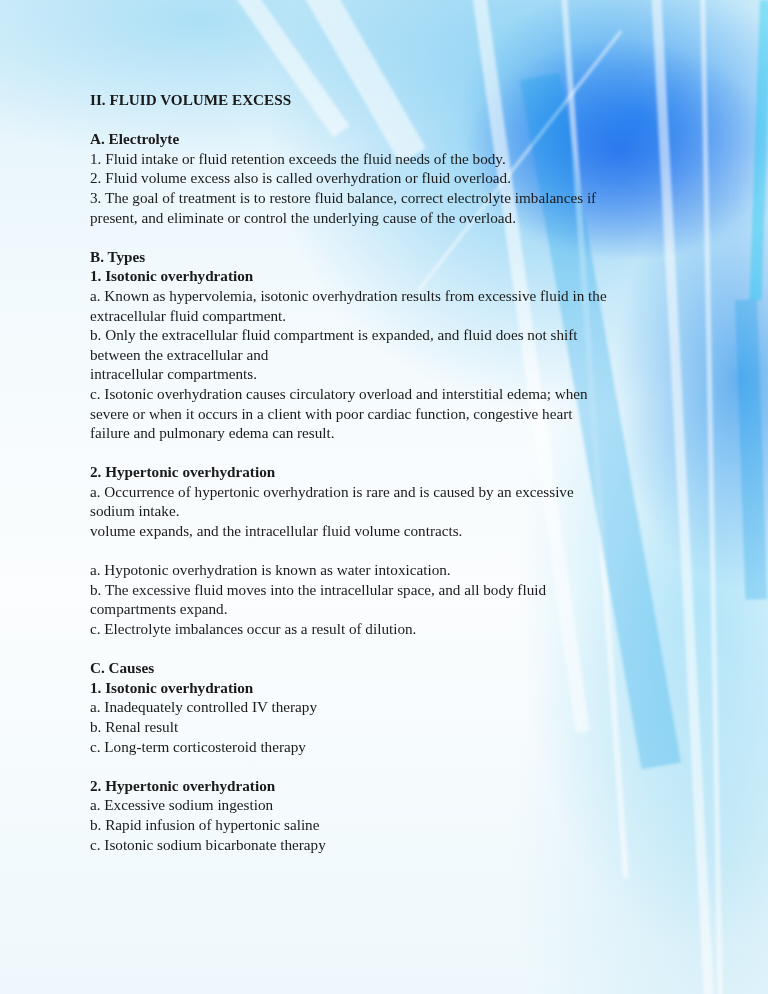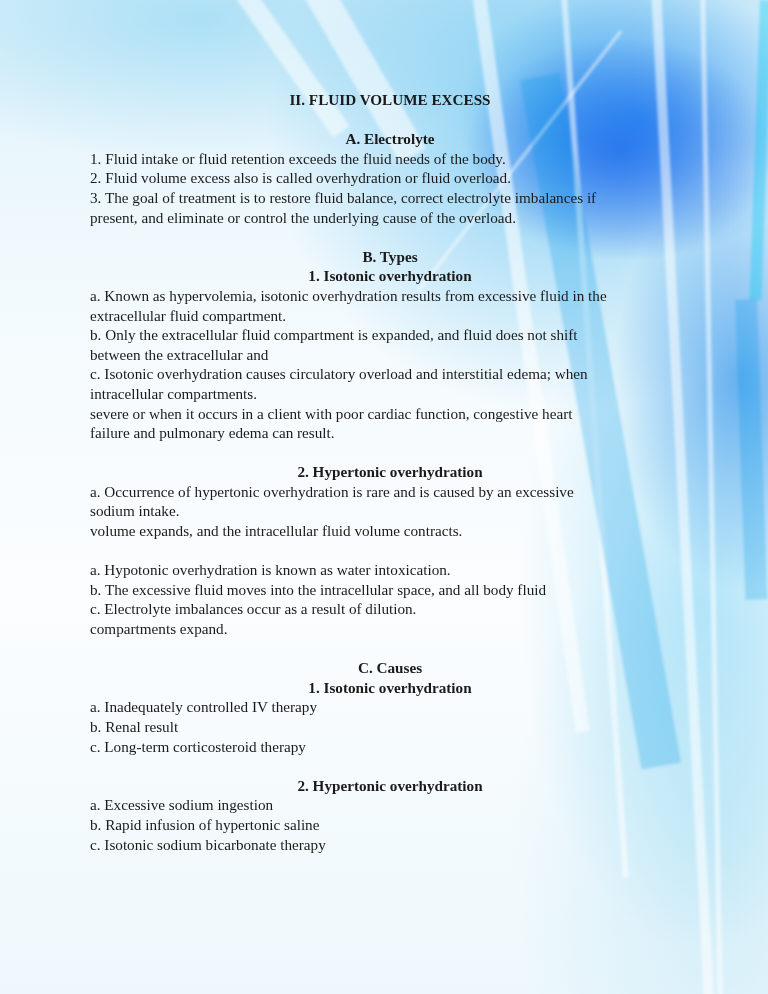--- a/index.html
+++ b/index.html
@@ -26,21 +26,21 @@
     position: absolute; background: rgba(255,255,255,0.55);
     transform-origin: top left; filter: blur(1.5px);
   }
   .streak.blue { background: rgba(0,150,230,0.25); }
   .streak.cyan { background: rgba(0,200,240,0.35); }
   .content {
     position: absolute; left: 90px; top: 90px; width: 600px; z-index: 1;
     font-size: 15.2px; line-height: 19.6px;
   }
   .content p { margin: 0; }
-  .content .b { font-weight: bold; text-align: center; }
+  .content .b { font-weight: bold; }
   .gap { height: 19.6px; }
 </style>
 </head>
 <body>
 
 <div class="bg">
   <div class="base"></div>
   <div class="streak" style="left:470px;top:-20px;width:14px;height:760px;transform:rotate(-8deg);"></div>
   <div class="streak" style="left:560px;top:-20px;width:6px;height:900px;transform:rotate(-4deg);"></div>
   <div class="streak" style="left:650px;top:-30px;width:10px;height:1050px;transform:rotate(-3deg);"></div>
@@ -63,36 +63,36 @@
   <p>3. The goal of treatment is to restore fluid balance, correct electrolyte imbalances if</p>
   <p>present, and eliminate or control the underlying cause of the overload.</p>
   <div class="gap"></div>
 
   <p class="b">B. Types</p>
   <p class="b">1. Isotonic overhydration</p>
   <p>a. Known as hypervolemia, isotonic overhydration results from excessive fluid in the</p>
   <p>extracellular fluid compartment.</p>
   <p>b. Only the extracellular fluid compartment is expanded, and fluid does not shift</p>
   <p>between the extracellular and</p>
+  <p>intracellular compartments.</p>
   <p>c. Isotonic overhydration causes circulatory overload and interstitial edema; when</p>
-  <p>intracellular compartments.</p>
   <p>severe or when it occurs in a client with poor cardiac function, congestive heart</p>
   <p>failure and pulmonary edema can result.</p>
   <div class="gap"></div>
 
   <p class="b">2. Hypertonic overhydration</p>
   <p>a. Occurrence of hypertonic overhydration is rare and is caused by an excessive</p>
   <p>sodium intake.</p>
   <p>volume expands, and the intracellular fluid volume contracts.</p>
   <div class="gap"></div>
 
   <p>a. Hypotonic overhydration is known as water intoxication.</p>
   <p>b. The excessive fluid moves into the intracellular space, and all body fluid</p>
+  <p>compartments expand.</p>
   <p>c. Electrolyte imbalances occur as a result of dilution.</p>
-  <p>compartments expand.</p>
   <div class="gap"></div>
 
   <p class="b">C. Causes</p>
   <p class="b">1. Isotonic overhydration</p>
   <p>a. Inadequately controlled IV therapy</p>
   <p>b. Renal result</p>
   <p>c. Long-term corticosteroid therapy</p>
   <div class="gap"></div>
 
   <p class="b">2. Hypertonic overhydration</p>

